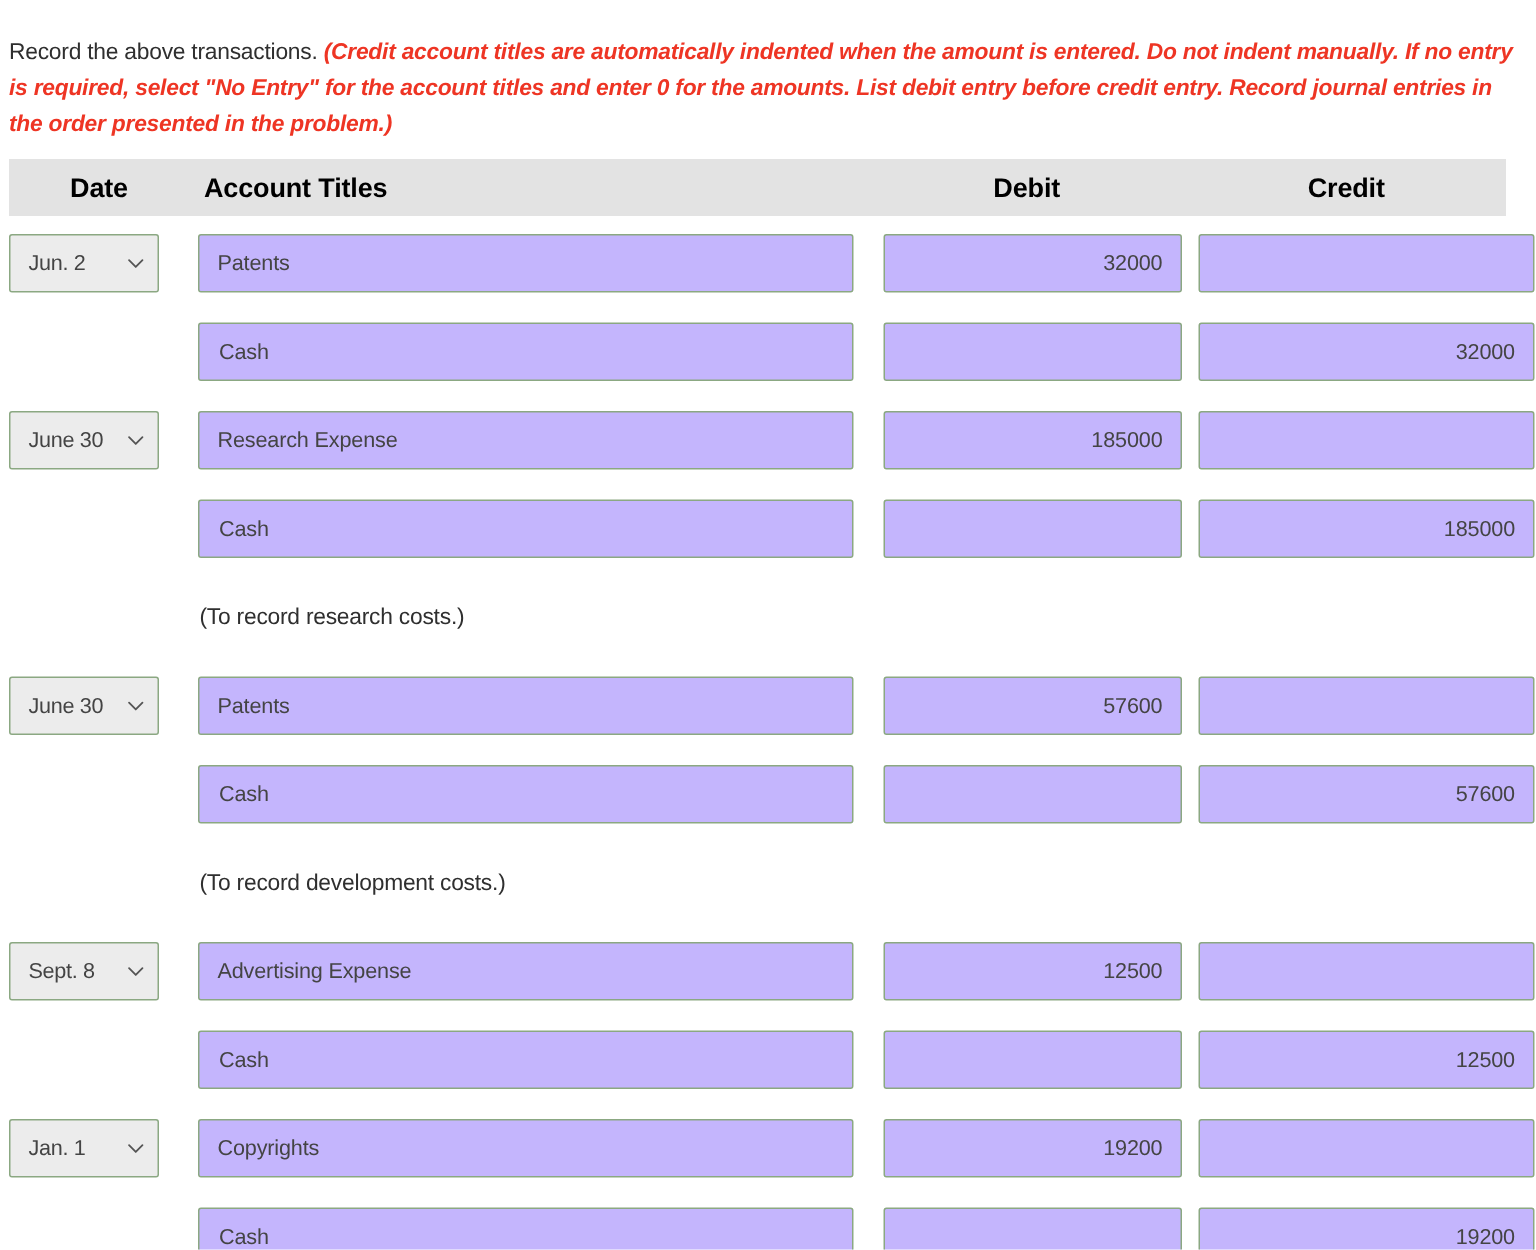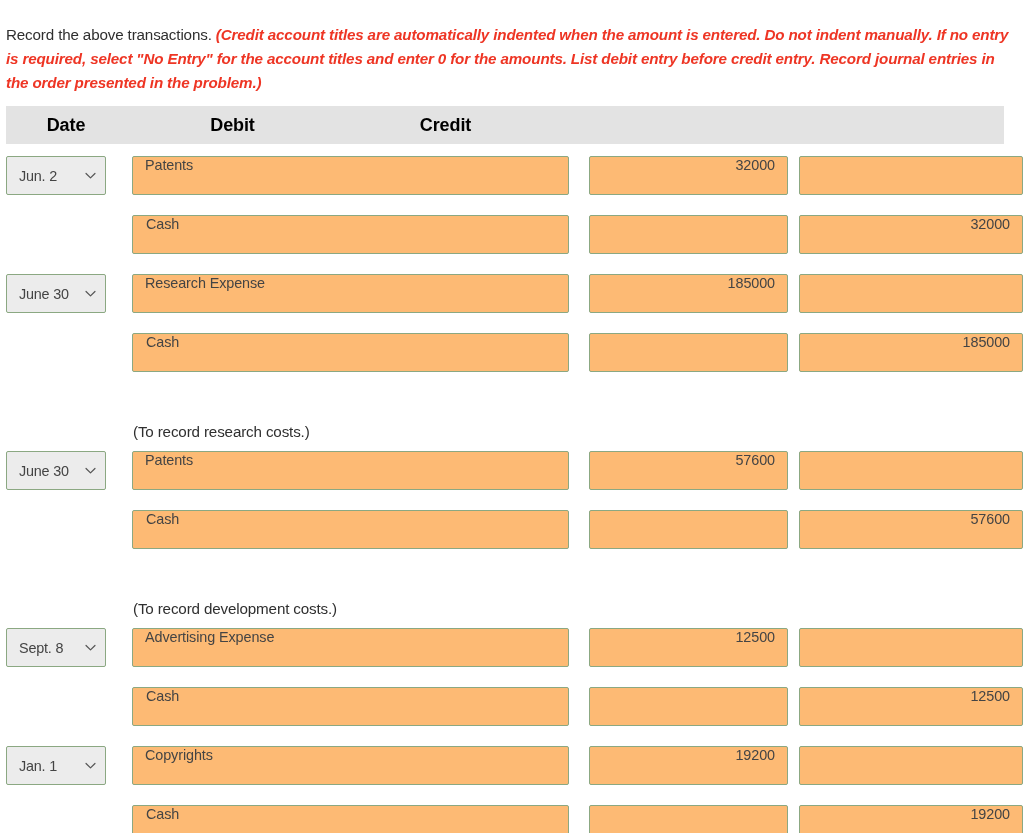--- a/index.html
+++ b/index.html
@@ -108,25 +108,25 @@
     width: 13px;
     height: 13px;
     flex: 0 0 13px;
     margin-left: 4px;
   }
   .chev svg { display: block; }
 
   
   .fld {
     height: 39px;
-    background: #fdba74;
+    background: #c4b5fd;
     border: 1px solid #8ba882;
     border-radius: 2px;
     display: flex;
-    align-items: flex-start;
+    align-items: center;
     font-size: 14.4px;
     color: #444444;
     letter-spacing: -0.1px;
     cursor: text;
   }
   .fld-title {
     width: 437px;
     padding-left: 12px;
     justify-content: flex-start;
   }
@@ -140,21 +140,21 @@
   .fld-credit {
     width: 224px;   
     padding-right: 12px;
     justify-content: flex-end;
   }
 
   .cell-debit  { padding-left: 5px; }
   .cell-credit { padding-left: 8px; }
 
   
-  .jrow-memo { height: 59px; align-items: flex-end; }
+  .jrow-memo { height: 59px; }
   .memo {
     font-size: 15.2px;
     color: #2f2f2f;
     letter-spacing: -0.15px;
     padding-left: 1px;
     line-height: 39px;
   }
 </style>
 </head>
 <body>
@@ -163,20 +163,21 @@
 
   <p class="instructions">
     <span class="lead">Record the above transactions.</span>
     <span class="note">(Credit account titles are automatically indented when the amount is entered. Do not indent manually. If no entry is required, select "No Entry" for the account titles and enter 0 for the amounts. List debit entry before credit entry. Record journal entries in the order presented in the problem.)</span>
   </p>
 
   <div class="journal">
 
     <div class="journal-head">
       <div class="th th-date">Date</div>
+      <div class="th th-titles">Account Titles</div>
       <div class="th th-debit">Debit</div>
       <div class="th th-credit">Credit</div>
     </div>
 
     <div class="journal-body" id="journal-body">
         <div class="jrow">
           <div class="cell-date">
             <div class="date-select">
               <span class="dval">Jun. 2</span>
               <span class="chev">

